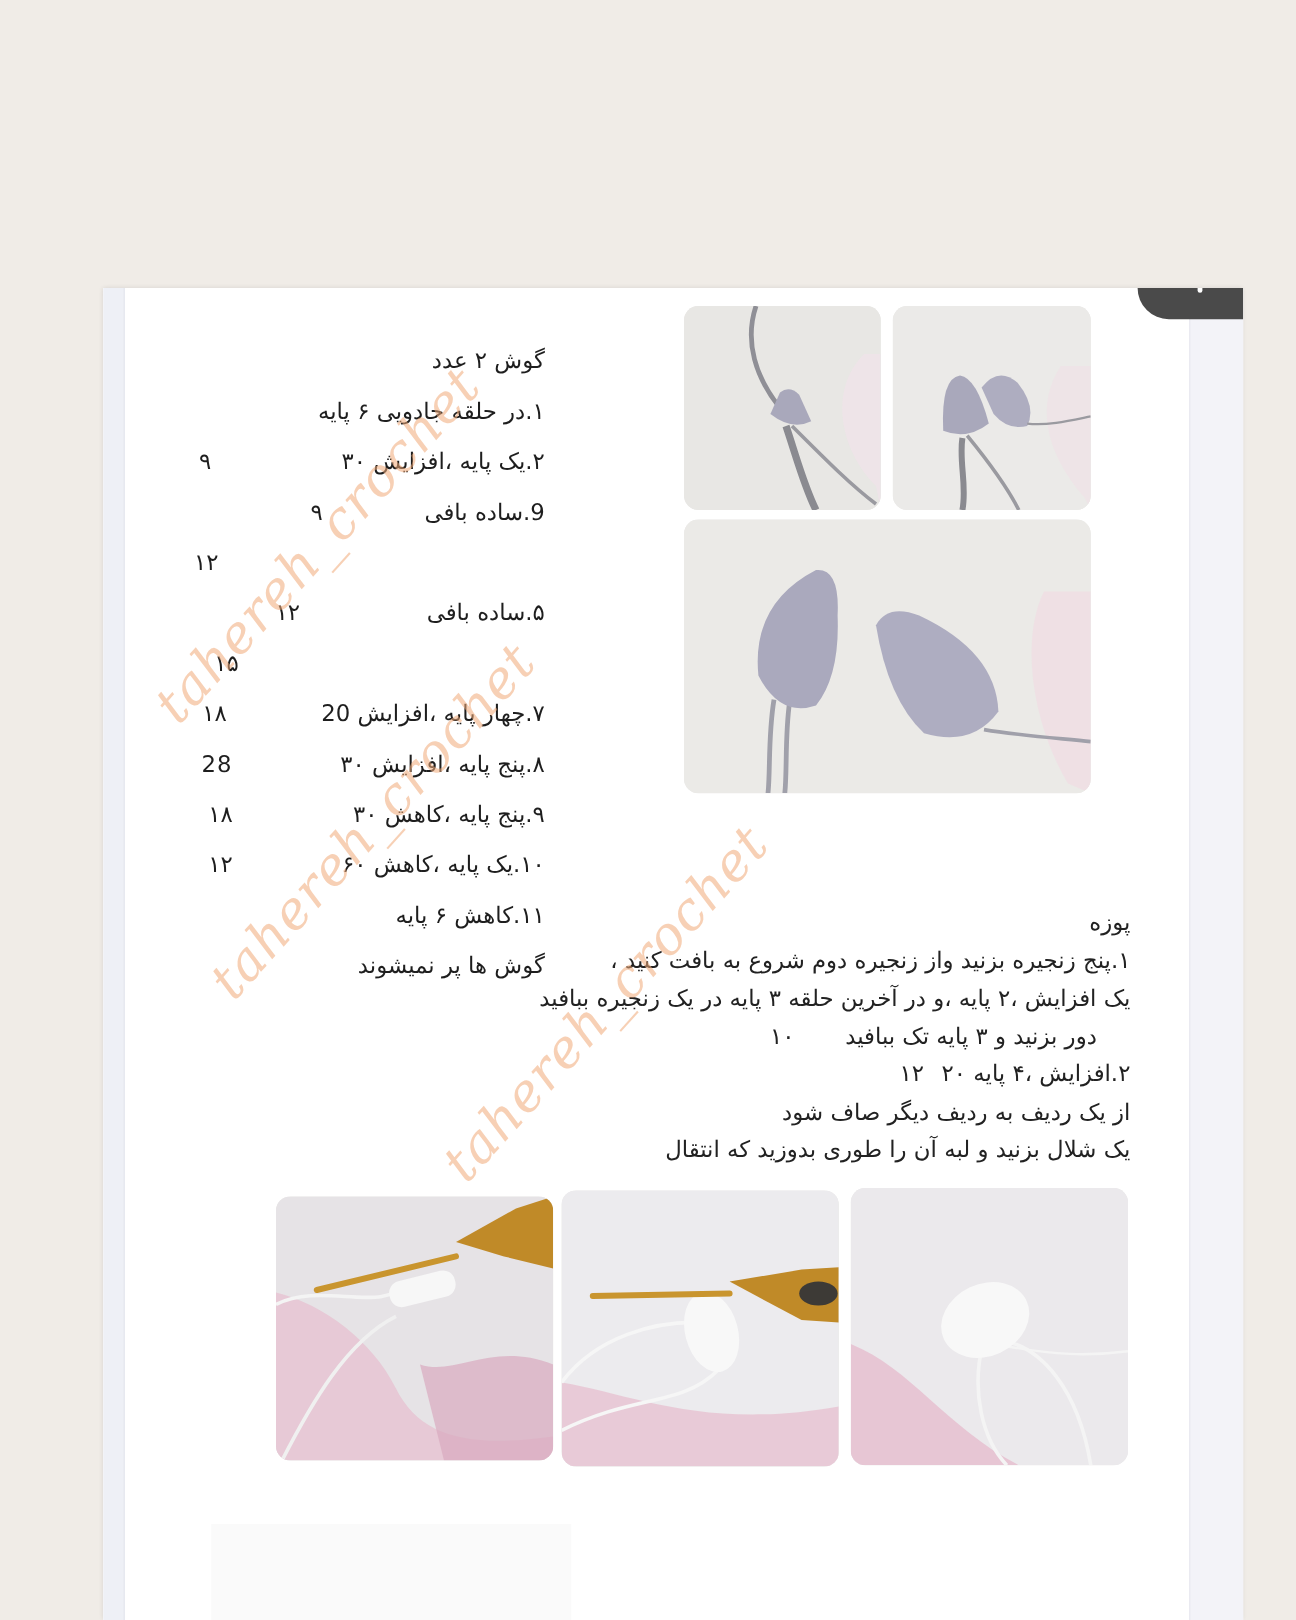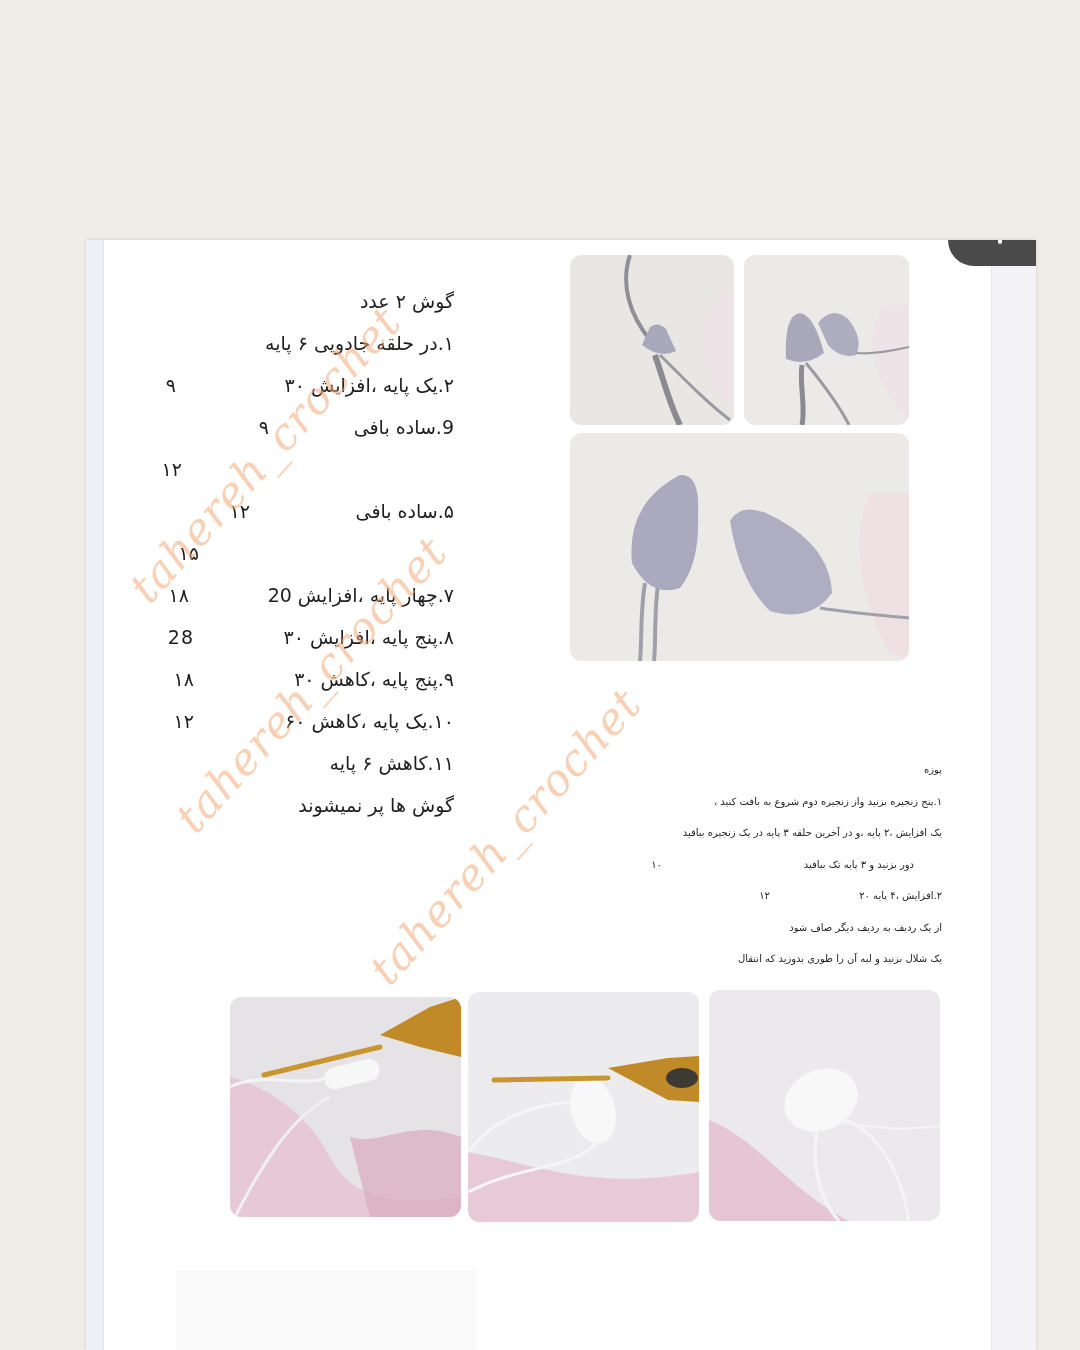--- a/index.html
+++ b/index.html
@@ -10,21 +10,21 @@
   .corner-tab{position:absolute;left:862px;top:0;width:88px;height:26px;background:#4a4a4a;border-bottom-left-radius:26px;}
   .corner-tab .notch{position:absolute;left:50px;top:0;width:4px;height:4px;background:#fff;border-radius:0 0 2px 2px;}
 
   .ears-text{position:absolute;right:582px;top:40px;width:330px;direction:rtl;color:#1e1e1e;font-size:19px;text-decoration:underline;}
   .line{position:relative;height:42px;line-height:42px;white-space:nowrap;letter-spacing:1px;}
   .line .txt{position:absolute;right:0;}
   .line .cnt{position:absolute;}
 
   .photo{position:absolute;border-radius:12px;overflow:hidden;background:#e9e8e6;}
   .ph-bg{position:absolute;inset:0;}
-  .snout-text{position:absolute;left:378px;top:514px;width:478px;direction:rtl;color:#222;font-size:10px;}
+  .snout-text{position:absolute;left:378px;top:514px;width:478px;direction:rtl;color:#222;font-size:19px;}
   .snout-text .sl{height:31.5px;line-height:31.5px;white-space:nowrap;letter-spacing:0.5px;position:relative;}
   .snout-text .sl .num{position:absolute;}
 
   .wm{position:absolute;color:rgba(240,170,120,0.55);font-family:"DejaVu Serif",serif;font-style:italic;font-size:44px;white-space:nowrap;transform-origin:left center;pointer-events:none;letter-spacing:1px;}
   .ghost{position:absolute;background:#fafafa;}
 </style>
 </head>
 <body>
 
 <div class="page">

